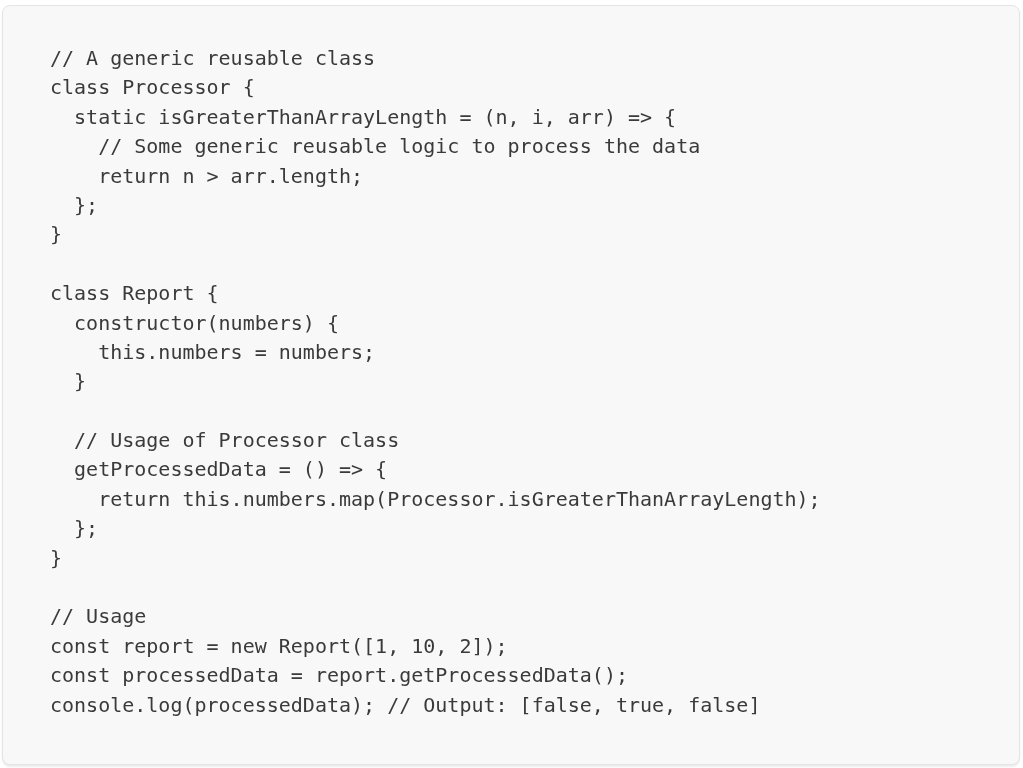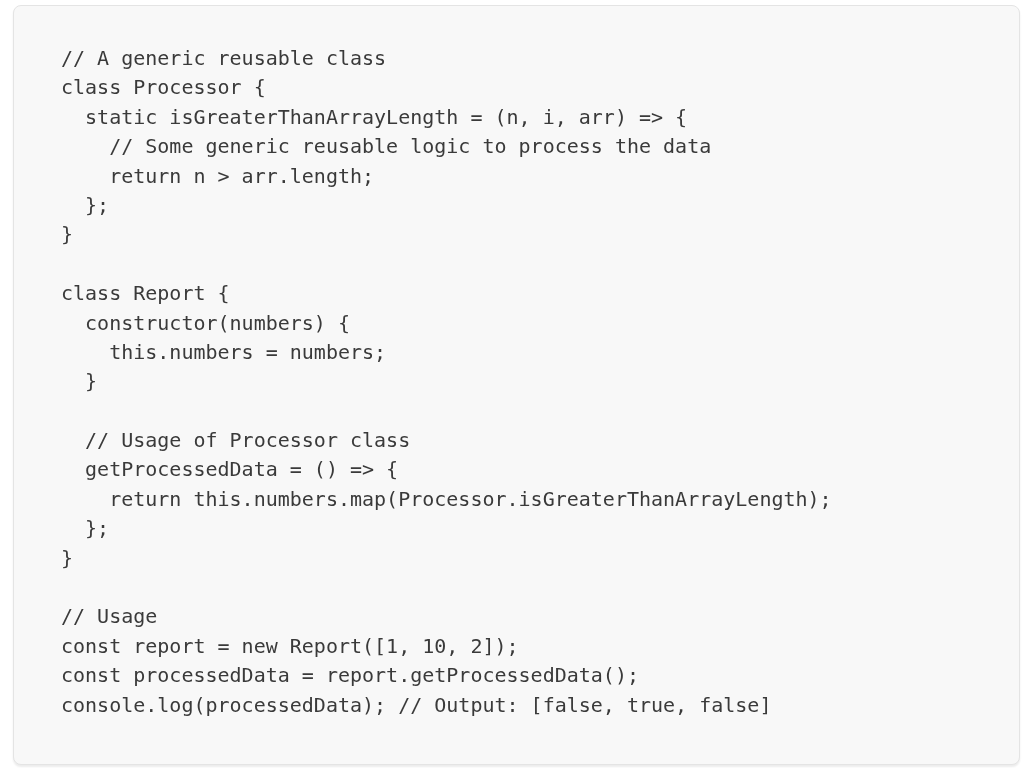--- a/index.html
+++ b/index.html
@@ -14,21 +14,21 @@
     padding: 0;
     width: 1023px;
     height: 768px;
     background: var(--page-bg);
     font-family: "Liberation Sans", sans-serif;
     overflow: hidden;
   }
   .page {
     width: 1023px;
     height: 768px;
-    padding: 5px 3px 3px 13px;
+    padding: 5px 3px 3px 2px;
   }
   .code-card {
     width: 100%;
     height: 100%;
     background: var(--card-bg);
     border: 1px solid var(--card-border);
     border-radius: 8px;
     box-shadow: 0 2px 2px rgba(0,0,0,0.08);
     padding: 38px 30px 0 47px;
     overflow: hidden;

